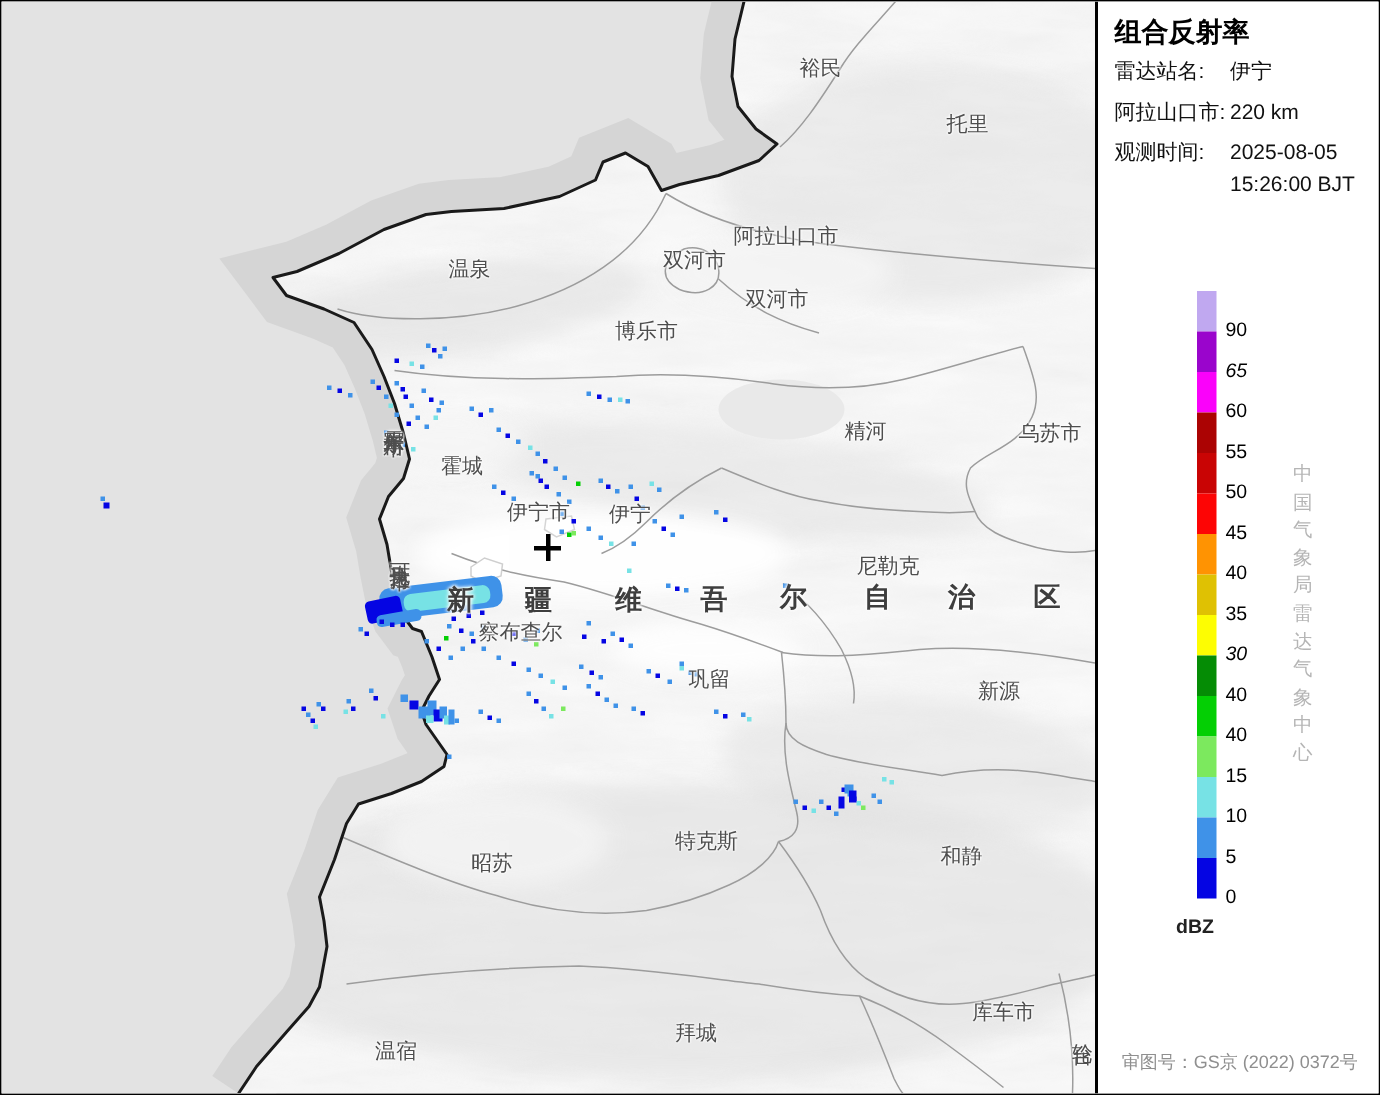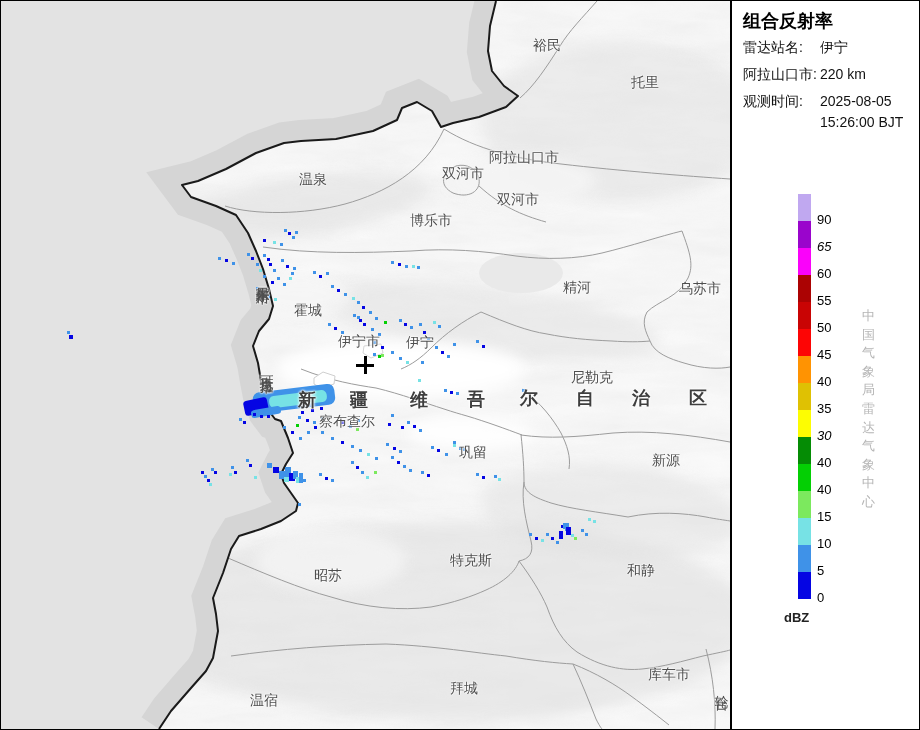--- a/index.html
+++ b/index.html
@@ -399,14 +399,15 @@
         <span>象</span>
         <span>局</span>
         <span>雷</span>
         <span>达</span>
         <span>气</span>
         <span>象</span>
         <span>中</span>
         <span>心</span>
       </div>
 
+    <div class="approval">审图号：GS京 (2022) 0372号</div>
   </div>
 </div>
 
 </body></html>

